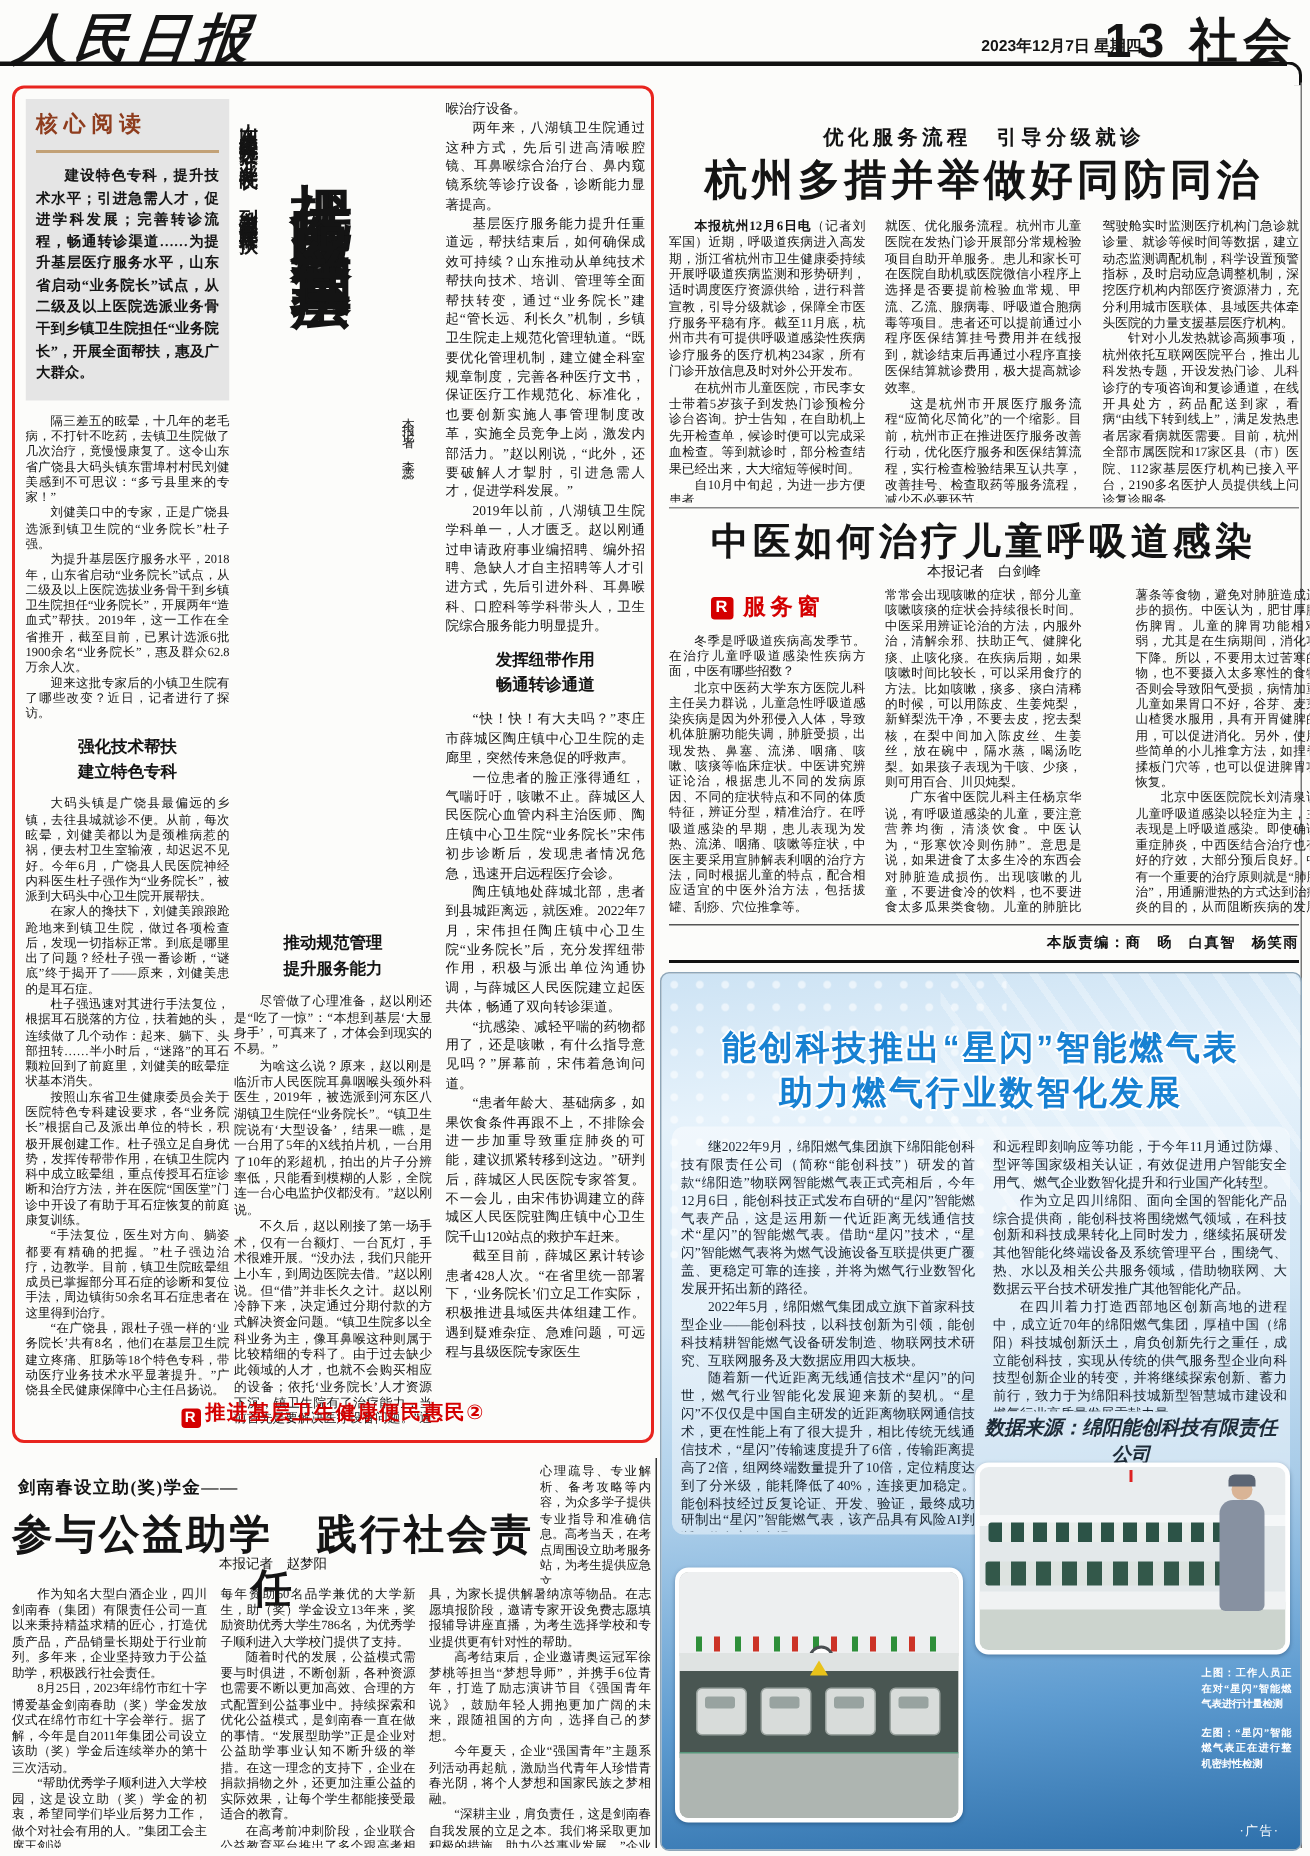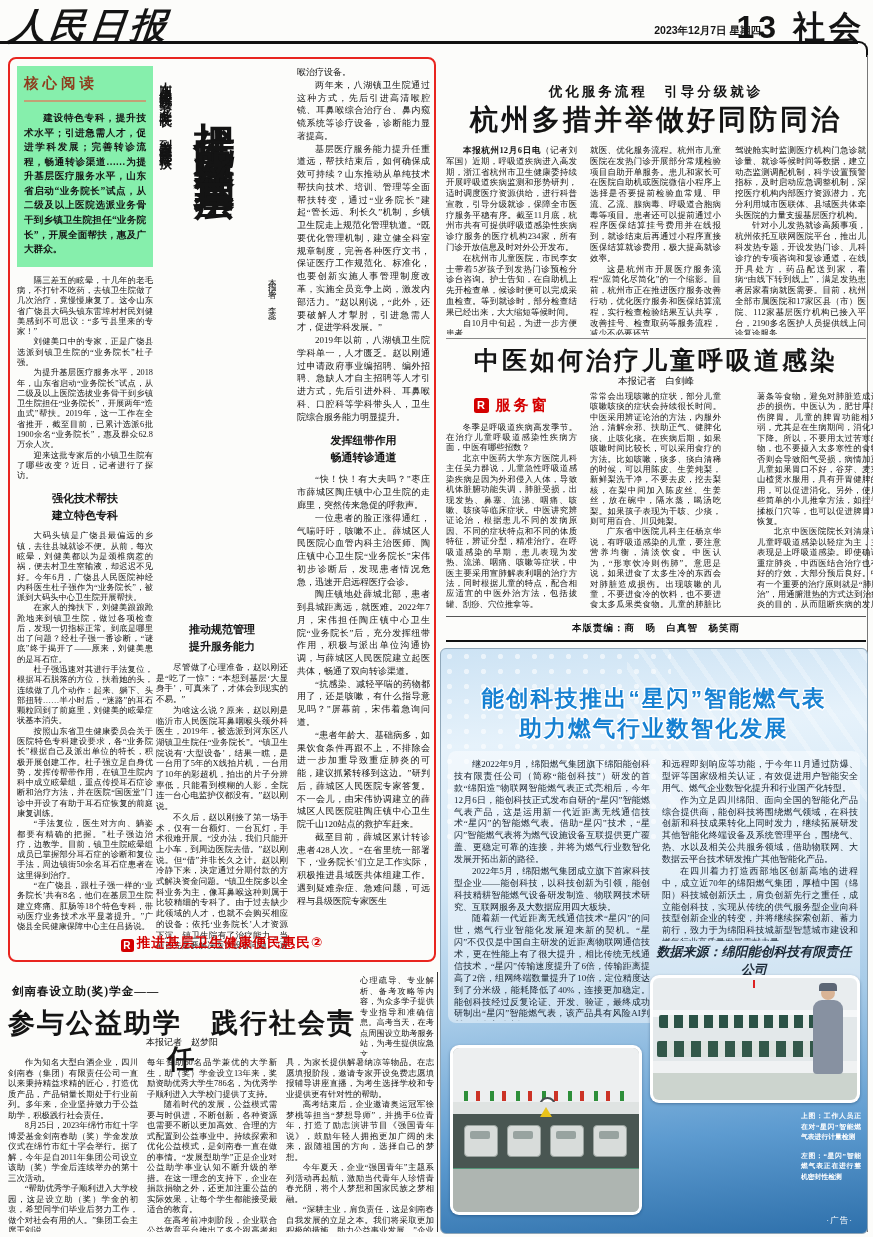--- a/index.html
+++ b/index.html
@@ -16,21 +16,21 @@
         transform:skewX(-6deg);}
   .m-date{right:112px;top:24px;font-size:10.5px;font-weight:bold;}
   .m-page{right:8px;top:6px;font-size:32px;font-weight:900;letter-spacing:4px;}
   .m-rule{left:0;top:41px;width:858px;height:2.5px;background:#111;}
   .m-hook{left:856px;top:41px;width:10px;height:14px;border-top:2.5px solid #111;
           border-right:2.5px solid #111;border-top-right-radius:9px;}
   .edge-rule{left:867px;top:55px;width:1px;height:1177px;background:#777;}
   
   .redbox{left:8px;top:57px;width:424px;height:901px;border:2.5px solid #e8251f;border-radius:8px;}
   .colA{left:7px;top:7px;width:136px;height:882px;overflow:hidden;font-size:8.3px;line-height:1.24;}
-  .corebox{background:#86efac;padding:9px 7px 10px;margin-bottom:9px;}
+  .corebox{background:#e5e5e5;padding:9px 7px 10px;margin-bottom:9px;}
   .core-title{font-size:14.5px;font-weight:bold;color:#8e3c1d;letter-spacing:4px;}
   .core-div{height:2px;background:#c2a176;margin:7px 0 9px;}
   .core-body{font-size:9.6px;line-height:1.52;font-weight:bold;text-align:justify;text-indent:2em;}
   .subhead{font-size:11px;font-weight:bold;text-align:center;margin:9px 0 8px;line-height:1.5;}
   .colB{left:146px;top:5px;width:132px;height:886px;overflow:hidden;font-size:8.5px;line-height:1.26;}
   .vhead-zone{position:relative;height:548px;}
   .v-sub{position:absolute;left:1px;top:8px;writing-mode:vertical-rl;font-size:12.5px;font-weight:bold;
          letter-spacing:2px;height:530px;}
   .v-big{position:absolute;left:32px;top:26px;writing-mode:vertical-rl;font-size:41px;font-weight:900;
          letter-spacing:6px;height:520px;}
@@ -52,21 +52,21 @@
   
   .tcm{left:446px;top:344px;width:420px;height:268px;}
   .tcm-head{left:0;top:0;width:100%;text-align:center;font-size:25px;font-weight:900;letter-spacing:3px;}
   .tcm-by{left:0;top:31px;width:100%;text-align:center;font-size:9.5px;}
   .tcm .ncol{top:48px;height:218px;font-size:8.4px;line-height:1.24;}
   .tcm .c1{left:0;width:131px;} .tcm .c2{left:144px;width:131px;} .tcm .c3{left:289px;width:131px;margin-left:22px;}
   .svc{display:flex;align-items:center;justify-content:center;gap:4px;margin:4px 0 8px;}
   .svc-txt{color:#d40000;font-size:15px;font-weight:bold;letter-spacing:3px;}
   .svc .rlogo{width:15px;height:15px;line-height:15px;font-size:11px;}
   .sep2{left:446px;top:616px;width:420px;height:1px;background:#555;}
-  .credit{left:446px;top:622px;width:420px;text-align:center;font-size:9.5px;font-weight:bold;letter-spacing:1px;}
+  .credit{left:446px;top:622px;width:420px;text-align:right;font-size:9.5px;font-weight:bold;letter-spacing:1px;}
   .sep3{left:446px;top:640px;width:420px;height:2px;background:#111;}
   
   .ad{left:440px;top:648px;width:426px;height:584px;border-radius:6px;overflow:hidden;
       border:1px solid #8fa6b8;
       background:linear-gradient(175deg,#cde3f4 0%,#e6f2fb 16%,#d2e6f5 38%,#a7cbe8 60%,#5d9bd0 82%,#2e70ab 100%);}
   .ad-dots{position:absolute;left:0;top:0;width:230px;height:190px;opacity:.7;
       background-image:radial-gradient(circle,rgba(255,255,255,.8) 2.2px,transparent 3px);
       background-size:17px 15px;}
   .ad-streaks{position:absolute;right:-20px;top:-10px;width:260px;height:170px;opacity:.5;
       background:repeating-linear-gradient(55deg,rgba(255,255,255,.55) 0 5px,transparent 5px 20px);}

